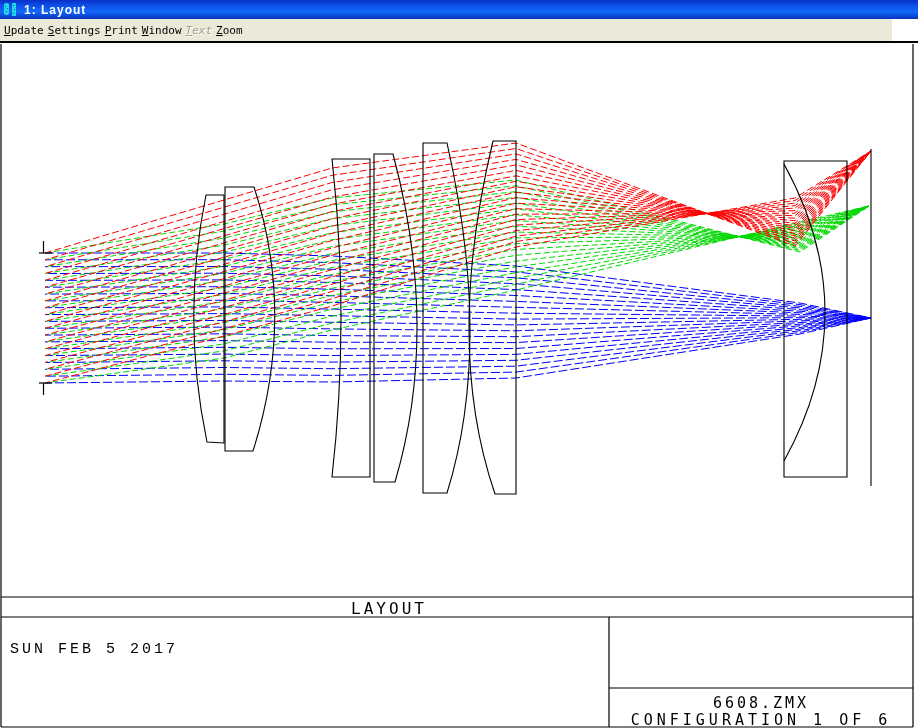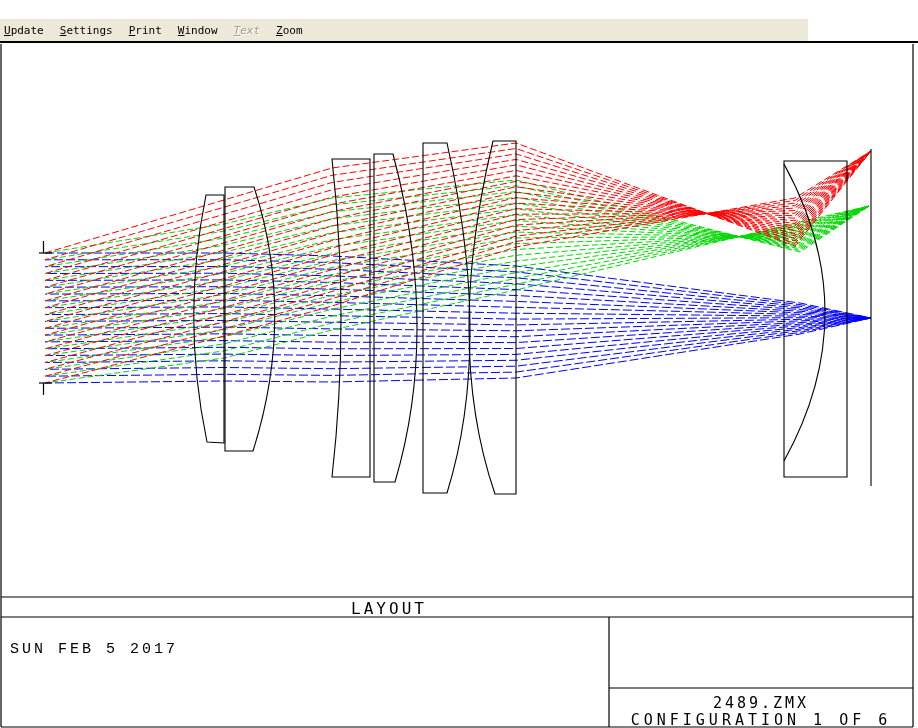--- a/index.html
+++ b/index.html
@@ -5,22 +5,22 @@
   html,body{margin:0;padding:0;background:#fff;}
   .win{position:relative;width:918px;height:728px;overflow:hidden;background:#fff;
        font-family:"DejaVu Sans Mono",monospace;}
   
   .titlebar{position:absolute;left:0;top:0;width:918px;height:19px;
     background:linear-gradient(180deg,#0830c8 0%,#0d50e8 30%,#1168f8 60%,#0c46d8 85%,#0a33b5 100%);
     display:flex;align-items:center;}
   .winicon{width:16px;height:15px;margin-left:3px;display:inline-block;flex:none;}
   .wintitle{color:#ffffff;font-family:"Liberation Sans",sans-serif;font-weight:bold;
     font-size:12px;margin-left:5px;letter-spacing:1px;white-space:pre;}
-  .menubar{position:absolute;left:0;top:19px;width:808px;height:22px;background:#ece9d8;
-    display:flex;align-items:center;gap:16px;padding-left:4px;box-sizing:border-box;
+  .menubar{position:absolute;left:0;top:19px;width:892px;height:22px;background:#ece9d8;
+    display:flex;align-items:center;gap:4px;padding-left:4px;box-sizing:border-box;
     font-size:11px;color:#000;}
   .menu-item{white-space:pre;cursor:default;}
   .menu-item.disabled{color:#a5a094;text-shadow:1px 1px 0 #ffffff;font-style:italic;}
   .menusep{position:absolute;left:0;top:41px;width:918px;height:2px;background:#000;}
   
   .plotarea{position:absolute;left:0;top:43px;width:918px;height:685px;background:#fff;}
   .plotarea svg{display:block;}
   
   .ptext{position:absolute;color:#000;font-family:"DejaVu Sans Mono",monospace;
     white-space:pre;font-weight:normal;}
@@ -28,20 +28,35 @@
   .date-line{top:641px;left:10px;font-size:15px;letter-spacing:3px;font-family:Liberation Mono, monospace;}
   .length-line{top:658px;left:10px;font-size:15px;letter-spacing:3px;}
   .zmx-line{top:694px;left:609px;width:304px;text-align:center;font-size:15px;letter-spacing:3px;}
   .config-line{top:711px;left:609px;width:304px;text-align:center;font-size:15px;letter-spacing:4px;}
 </style>
 </head>
 <body>
 
 <div class="win">
 
+  <div class="titlebar">
+    <span class="winicon">
+      <svg width="16" height="15" viewBox="0 0 16 15">
+        <path d="M1 2 q3 -2 5 0 v10 q-2 2 -5 0 Z" fill="#1fd6e8"></path>
+        <rect x="9" y="1" width="4" height="13" fill="#1fd6e8"></rect>
+        <rect x="2" y="4" width="1" height="1" fill="#0a56a8"></rect>
+        <rect x="4" y="6" width="1" height="1" fill="#0a56a8"></rect>
+        <rect x="3" y="9" width="1" height="1" fill="#0a56a8"></rect>
+        <rect x="10" y="3" width="1" height="1" fill="#0a56a8"></rect>
+        <rect x="11" y="7" width="1" height="1" fill="#0a56a8"></rect>
+        <rect x="10" y="11" width="1" height="1" fill="#0a56a8"></rect>
+      </svg>
+    </span>
+    <span class="wintitle">1: Layout</span>
+  </div>
 
   <div class="menubar" id="menubar">
       <span class="menu-item"><u>U</u>pdate</span>
       <span class="menu-item"><u>S</u>ettings</span>
       <span class="menu-item"><u>P</u>rint</span>
       <span class="menu-item"><u>W</u>indow</span>
       <span class="menu-item disabled"><u>T</u>ext</span>
       <span class="menu-item"><u>Z</u>oom</span>
     </div>
   <div class="menusep"></div>
@@ -126,16 +141,16 @@
         <path d="M1 727 H913" fill="none" stroke="#000000" stroke-width="1.2"></path>
         <path d="M1 597 H913" fill="none" stroke="#000000" stroke-width="1.2"></path>
         <path d="M1 617 H913" fill="none" stroke="#000000" stroke-width="1.2"></path>
         <path d="M609 617 V727" fill="none" stroke="#000000" stroke-width="1.2"></path>
         <path d="M609 688 H913" fill="none" stroke="#000000" stroke-width="1.2"></path>
       </svg>
   </div>
 
   <div class="ptext plot-title">LAYOUT</div>
   <div class="ptext date-line">SUN FEB 5 2017</div>
-  <div class="ptext zmx-line">2489.ZMX</div>
+  <div class="ptext zmx-line">6608.ZMX</div>
   <div class="ptext config-line">CONFIGURATION 1 OF 6</div>
 
 </div>
 
 </body></html>

